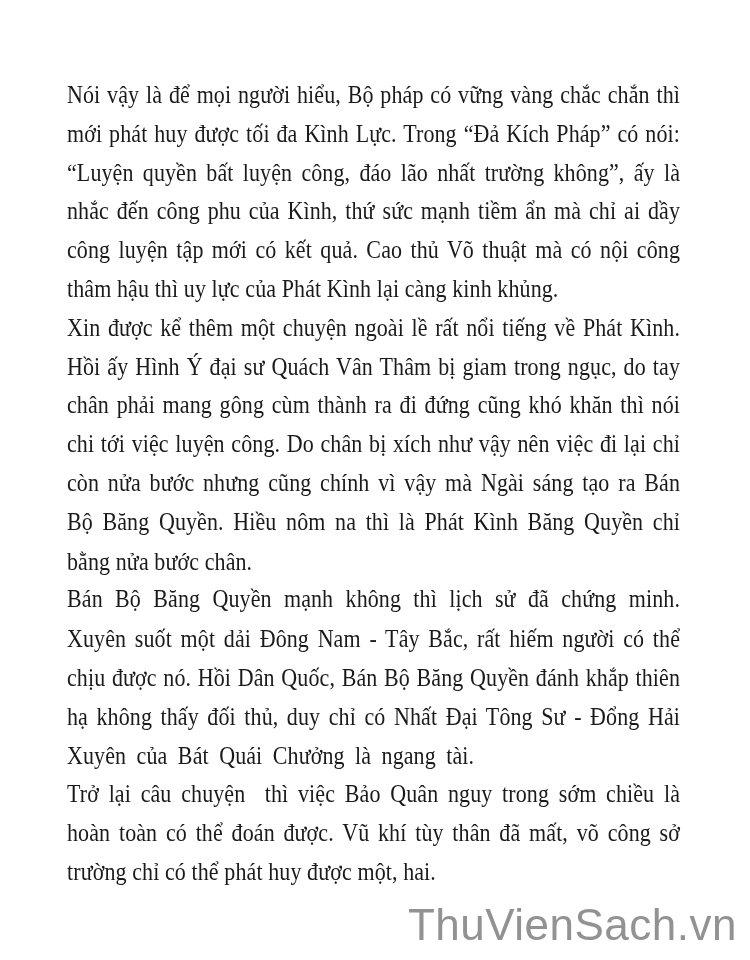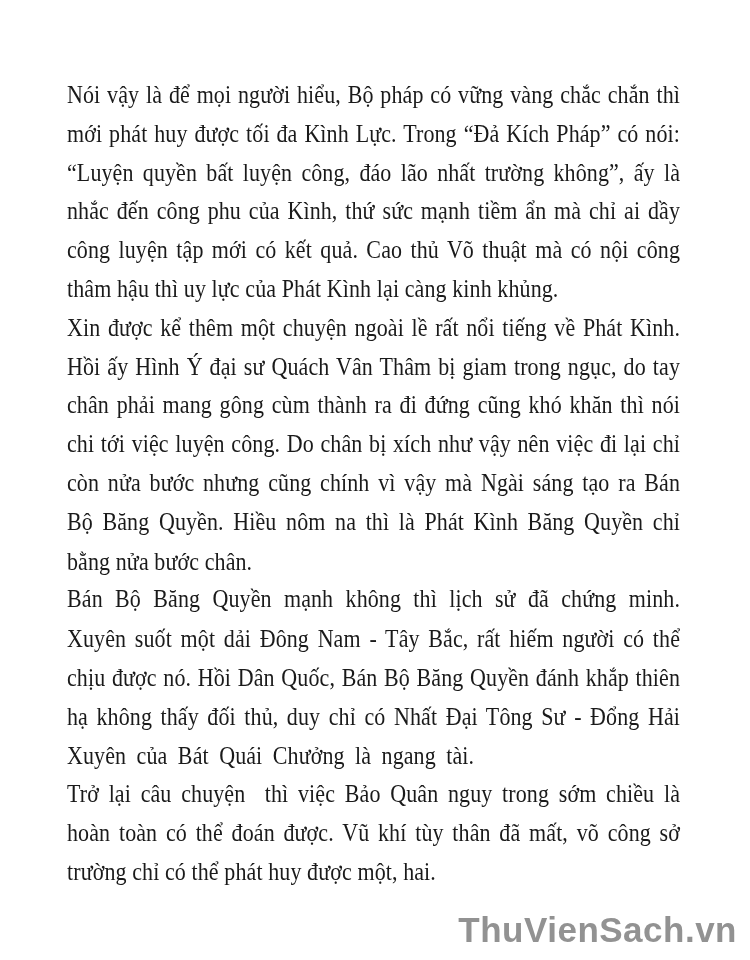--- a/index.html
+++ b/index.html
@@ -47,22 +47,22 @@
   .line[data-align="left-wide"] {
     text-align: left;
     text-align-last: left;
     word-spacing: 0.22em;
   }
   .watermark {
     position: absolute;
     right: 13px;
     bottom: 10px;
     font-family: "Liberation Sans", sans-serif;
-    font-size: 35px;
-    font-weight: 700;
+    font-size: 44px;
+    font-weight: 400;
     letter-spacing: 0.5px;
     color: #929292;
     user-select: none;
   }
 </style>
 </head>
 <body>
 
 <div class="page">
 

